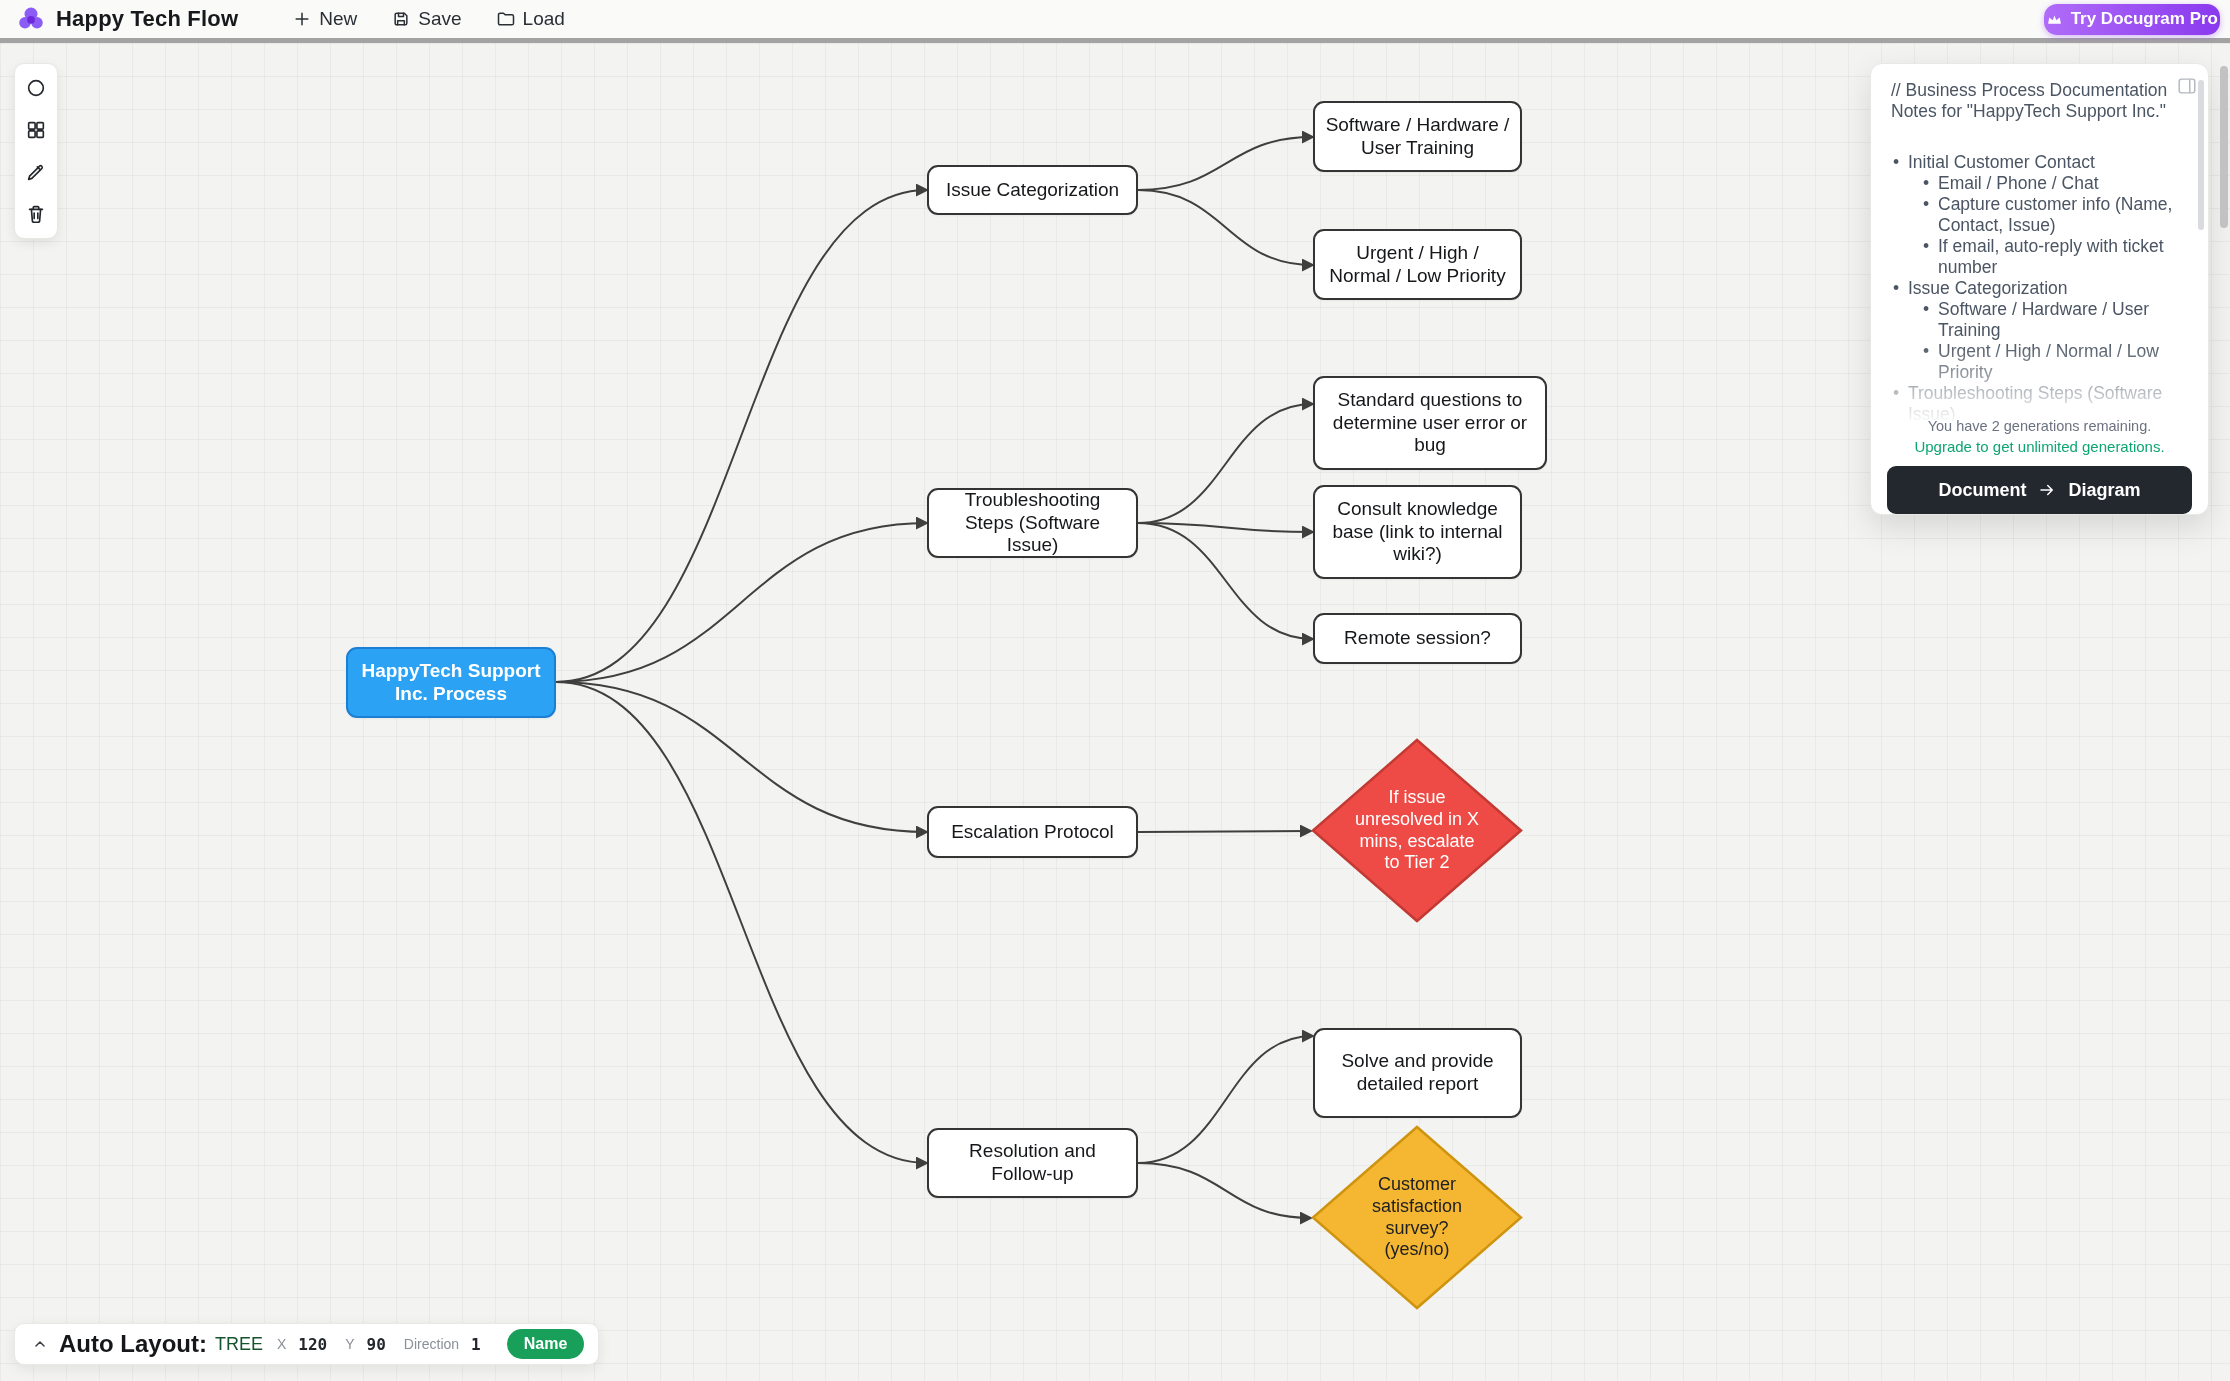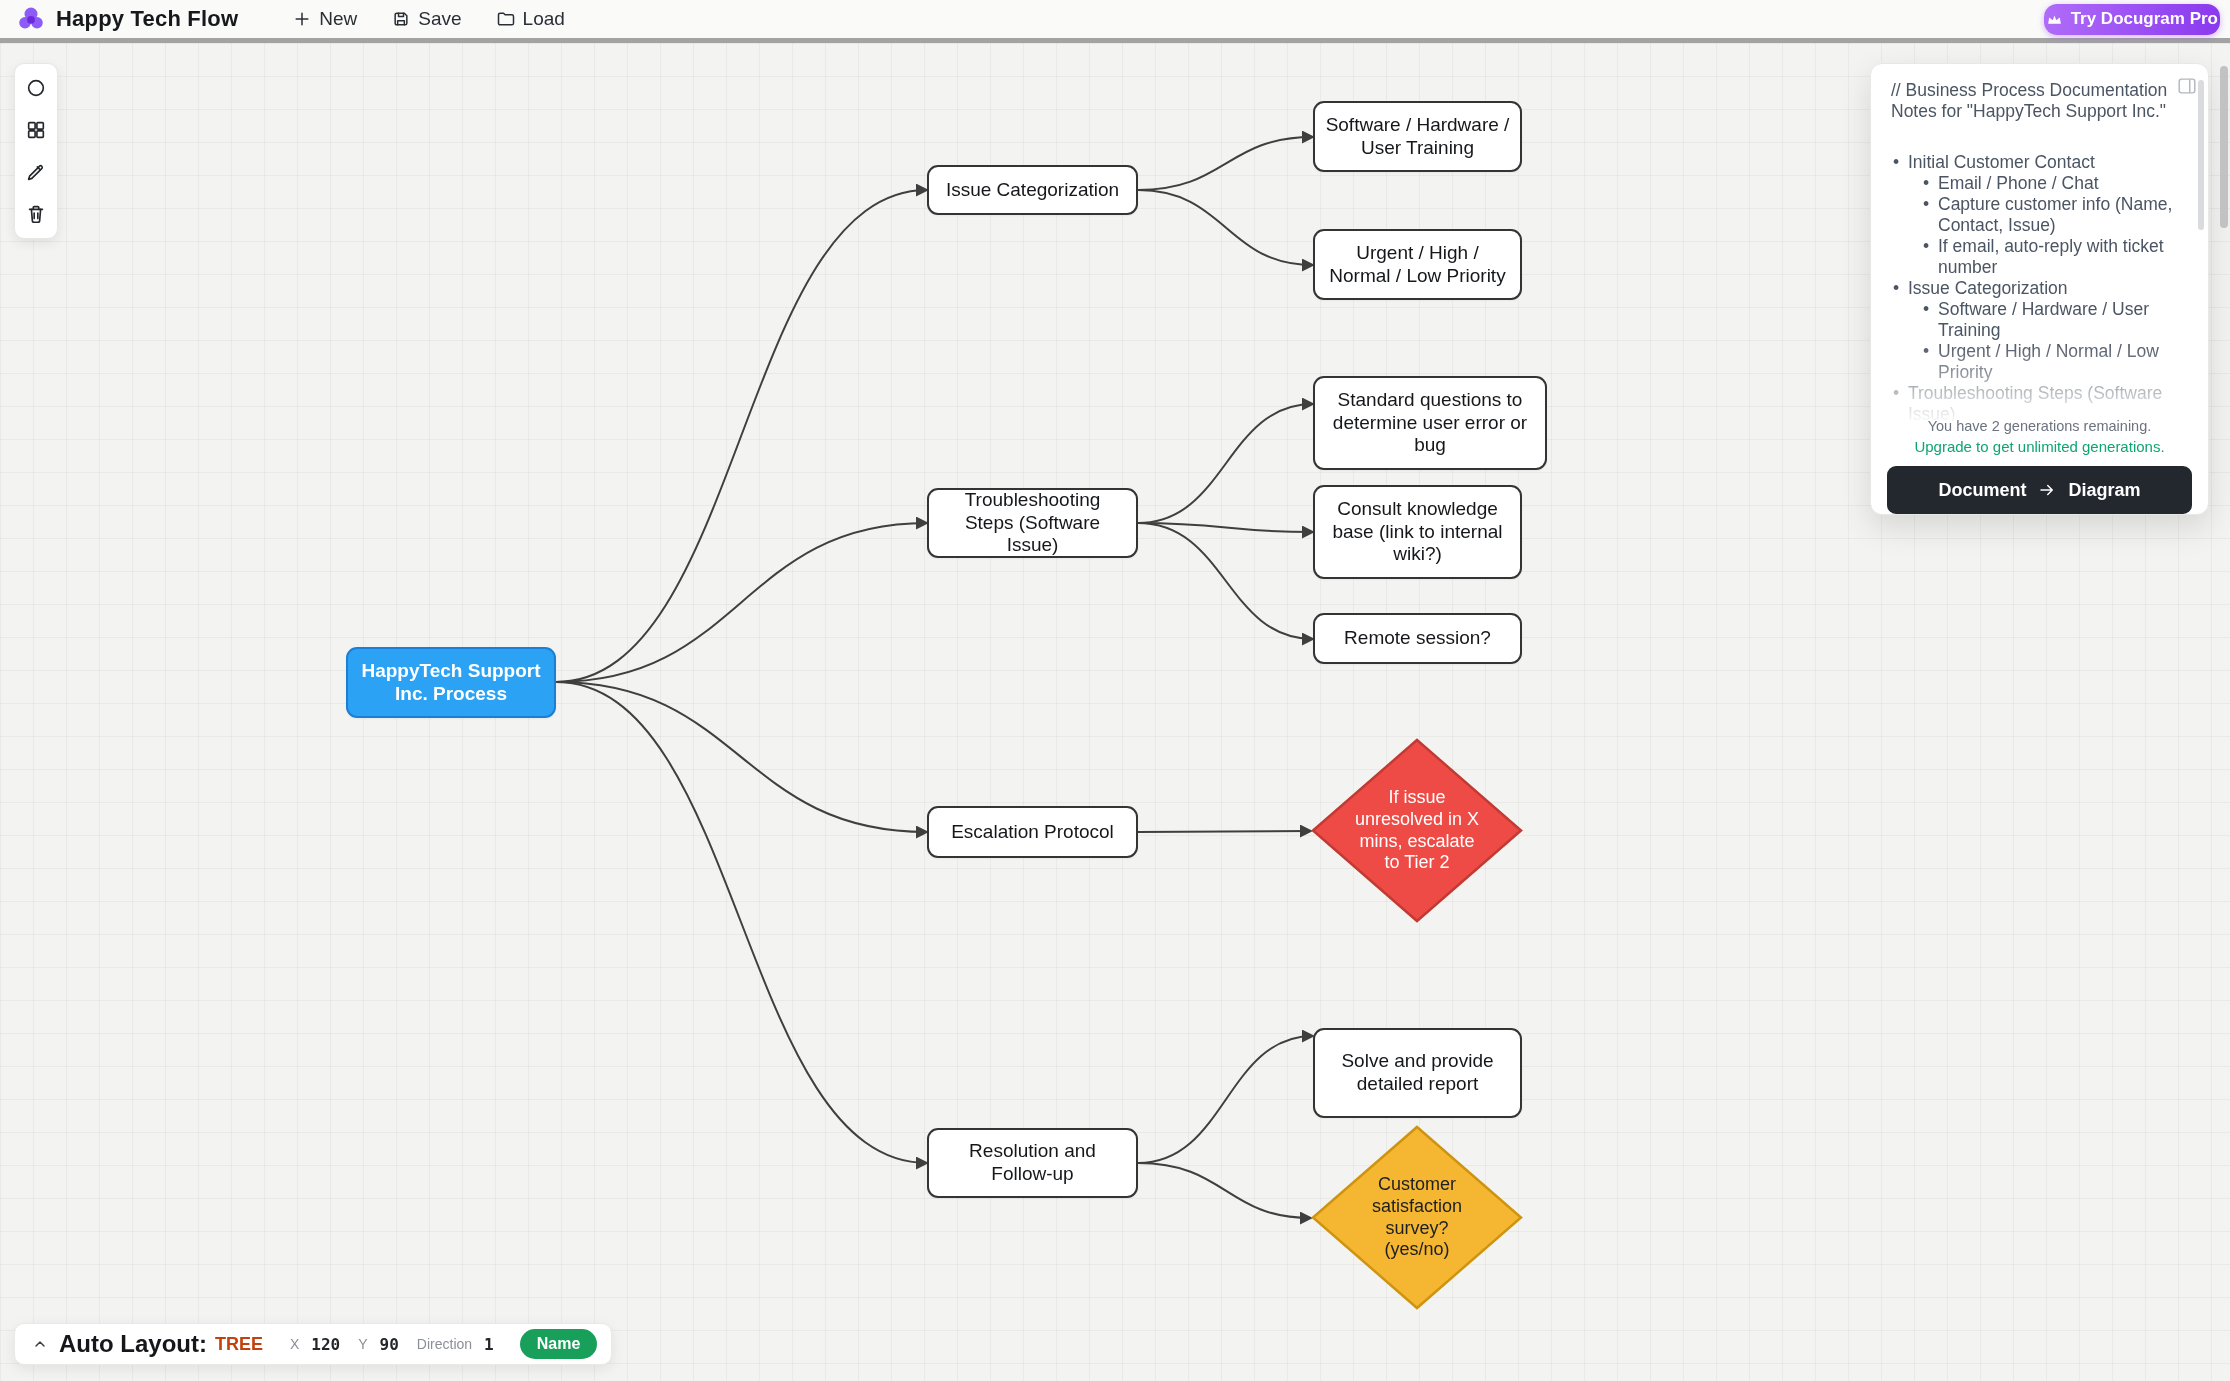--- a/index.html
+++ b/index.html
@@ -99,21 +99,21 @@
   .layout-bar {
     position:absolute; left:14px; bottom:16px; height:42px; z-index:30;
     background:#fff; border:1px solid #e9e9e6; border-radius:10px;
     box-shadow:0 4px 14px rgba(0,0,0,.08);
     display:flex; align-items:center; padding:0 14px; gap:8px;
   }
   .chev-btn { border:none; background:none; cursor:pointer; width:22px; height:22px; padding:0;
     display:flex; align-items:center; justify-content:center; }
   .chev-btn svg { width:16px; height:16px; stroke:#3a3e45; fill:none; stroke-width:2.2; stroke-linecap:round; stroke-linejoin:round; }
   .lb-label { font-size:24px; font-weight:700; color:#15171a; }
-  .lb-mode  { font-size:18px; font-weight:700; color:#c2410c; margin-right:13px; }
+  .lb-mode  { font-size:18px; font-weight:400; color:#14532d; margin-right:0; }
   .lb-key   { font-size:14px; color:#8a8f98; margin-left:6px; }
   .lb-val   { font-size:16px; font-weight:600; color:#23262b; font-family:"DejaVu Sans Mono", monospace;
     cursor:text; padding:2px 4px; }
   .apply-btn { margin-left:14px; height:30px; padding:0 17px; border:none; border-radius:15px;
     background:#18a05a; color:#fff; font-size:16px; font-weight:700; cursor:pointer;
     font-family:"Liberation Sans", sans-serif; }
 
   
   .page-scrollbar { position:absolute; right:2px; top:66px; width:8px; height:162px;
     background:#c2c2c2; border-radius:4px; z-index:50; cursor:pointer; }

